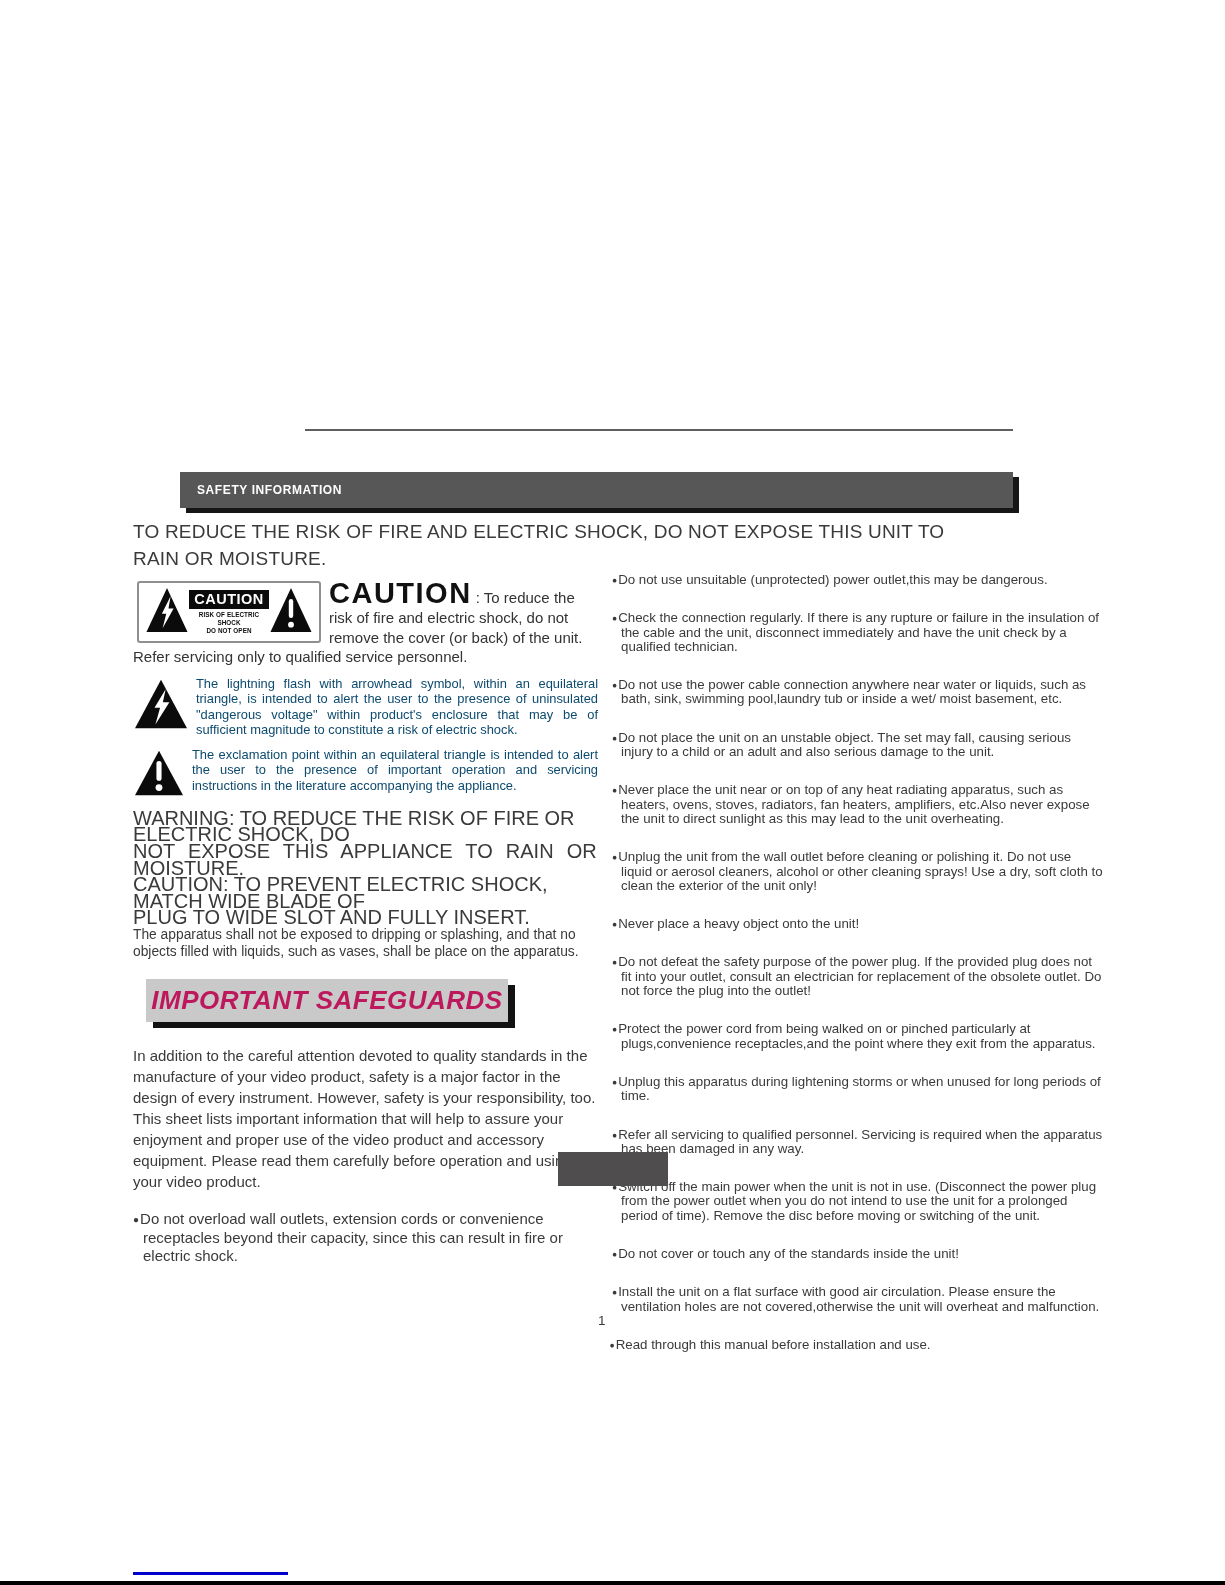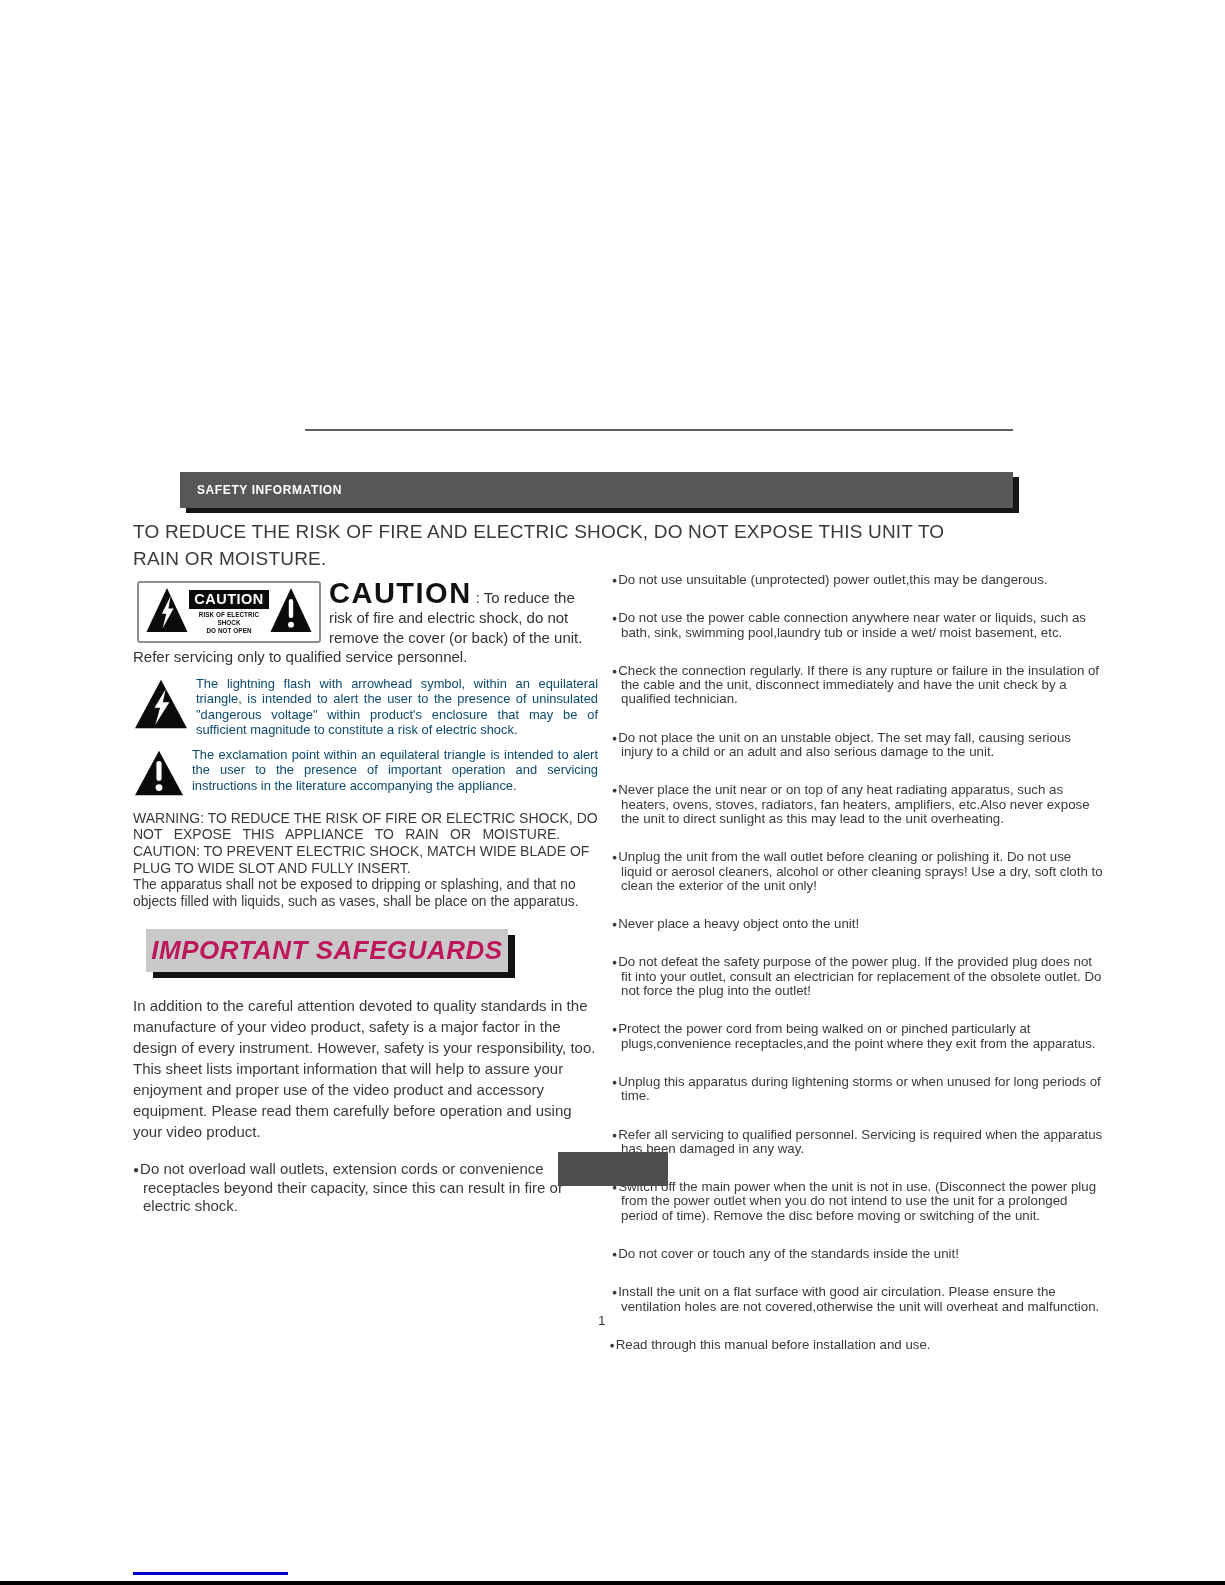--- a/index.html
+++ b/index.html
@@ -28,21 +28,21 @@
   .c-mid{width:86px;text-align:center;}
   .c-mid .c-title{background:#0b0b0b;color:#fff;font-weight:bold;font-size:14.5px;line-height:19px;letter-spacing:0.5px;}
   .c-mid .c-sub{color:#0b0b0b;font-weight:bold;font-size:6.3px;line-height:8px;margin-top:2px;letter-spacing:0.1px;}
   .caution-note{font-size:15px;line-height:19.5px;color:#333;}
   .caution-big{font-size:29px;font-weight:bold;letter-spacing:1.5px;color:#111;line-height:30px;}
 
   .symbol-note{margin-top:9px;display:flow-root;}
   .symbol-note .tri{float:left;margin:2px 7px 0 0;}
   .symbol-note p{margin:0;font-size:12.9px;line-height:15.6px;text-align:justify;color:#0c4a6e;}
 
-  .warning-block{margin-top:9px;font-size:14px;line-height:16.6px;color:#3a3a3a;}
+  .warning-block{margin-top:9px;font-size:20px;line-height:16.6px;color:#3a3a3a;}
   .warning-block .jline{word-spacing:7.5px;}
   .apparatus{margin-top:1px;font-size:13.8px;line-height:16.6px;color:#3a3a3a;}
 
   .safeguards-box{
     margin:19px 0 0 13px;width:362px;height:43px;background:#c9c9c9;
     box-shadow:7px 6px 0 0 #121212;display:flex;align-items:center;justify-content:center;
     font-size:26px;font-weight:bold;font-style:italic;color:#be185d;letter-spacing:0.5px;
   }
   .intro{margin-top:23px;font-size:15px;line-height:21px;color:#3a3a3a;}
   .left-bullet{margin-top:18px;font-size:15px;line-height:18.1px;padding-left:10px;text-indent:-10px;color:#3a3a3a;}
@@ -138,22 +138,22 @@
 
     <div class="intro">In addition to the careful attention devoted to quality standards in the manufacture of your video product, safety is a major factor in the design of every instrument. However, safety is your responsibility, too. This sheet lists important information that will help to assure your enjoyment and proper use of the video product and accessory equipment. Please read them carefully before operation and using your video product.</div>
 
     <div class="left-bullet">Do not overload wall outlets, extension cords or convenience receptacles beyond their capacity, since this can result in fire or electric shock.</div>
 
   </div>
 
   <div class="col-right">
     <div class="safety-list">
       <div class="b">Do not use unsuitable (unprotected) power outlet,this may be dangerous.</div>
+      <div class="b">Check the connection regularly. If there is any rupture or failure in the insulation of the cable and the unit, disconnect immediately and have the unit check by a qualified technician.</div>
       <div class="b">Do not use the power cable connection anywhere near water or liquids, such as bath, sink, swimming pool,laundry tub or inside a wet/ moist basement, etc.</div>
-      <div class="b">Check the connection regularly. If there is any rupture or failure in the insulation of the cable and the unit, disconnect immediately and have the unit check by a qualified technician.</div>
       <div class="b">Do not place the unit on an unstable object. The set may fall, causing serious injury to a child or an adult and also serious damage to the unit.</div>
       <div class="b">Never place the unit near or on top of any heat radiating apparatus, such as heaters, ovens, stoves, radiators, fan heaters, amplifiers, etc.Also never expose the unit to direct sunlight as this may lead to the unit overheating.</div>
       <div class="b">Unplug the unit from the wall outlet before cleaning or polishing it. Do not use liquid or aerosol cleaners, alcohol or other cleaning sprays! Use a dry, soft cloth to clean the exterior of the unit only!</div>
       <div class="b">Never place a heavy object onto the unit!</div>
       <div class="b">Do not defeat the safety purpose of the power plug. If the provided plug does not fit into your outlet, consult an electrician for replacement of the obsolete outlet. Do not force the plug into the outlet!</div>
       <div class="b">Protect the power cord from being walked on or pinched particularly at plugs,convenience receptacles,and the point where they exit from the apparatus.</div>
       <div class="b">Unplug this apparatus during lightening storms or when unused for long periods of time.</div>
       <div class="b">Refer all servicing to qualified personnel. Servicing is required when the apparatus has been damaged in any way.</div>
       <div class="b">Switch off the main power when the unit is not  in use. (Disconnect the power plug from the power outlet when you do not intend to use the unit for a prolonged period of time). Remove the disc before moving or switching of the unit.</div>
       <div class="b">Do not cover or touch any of the standards inside the unit!</div>

